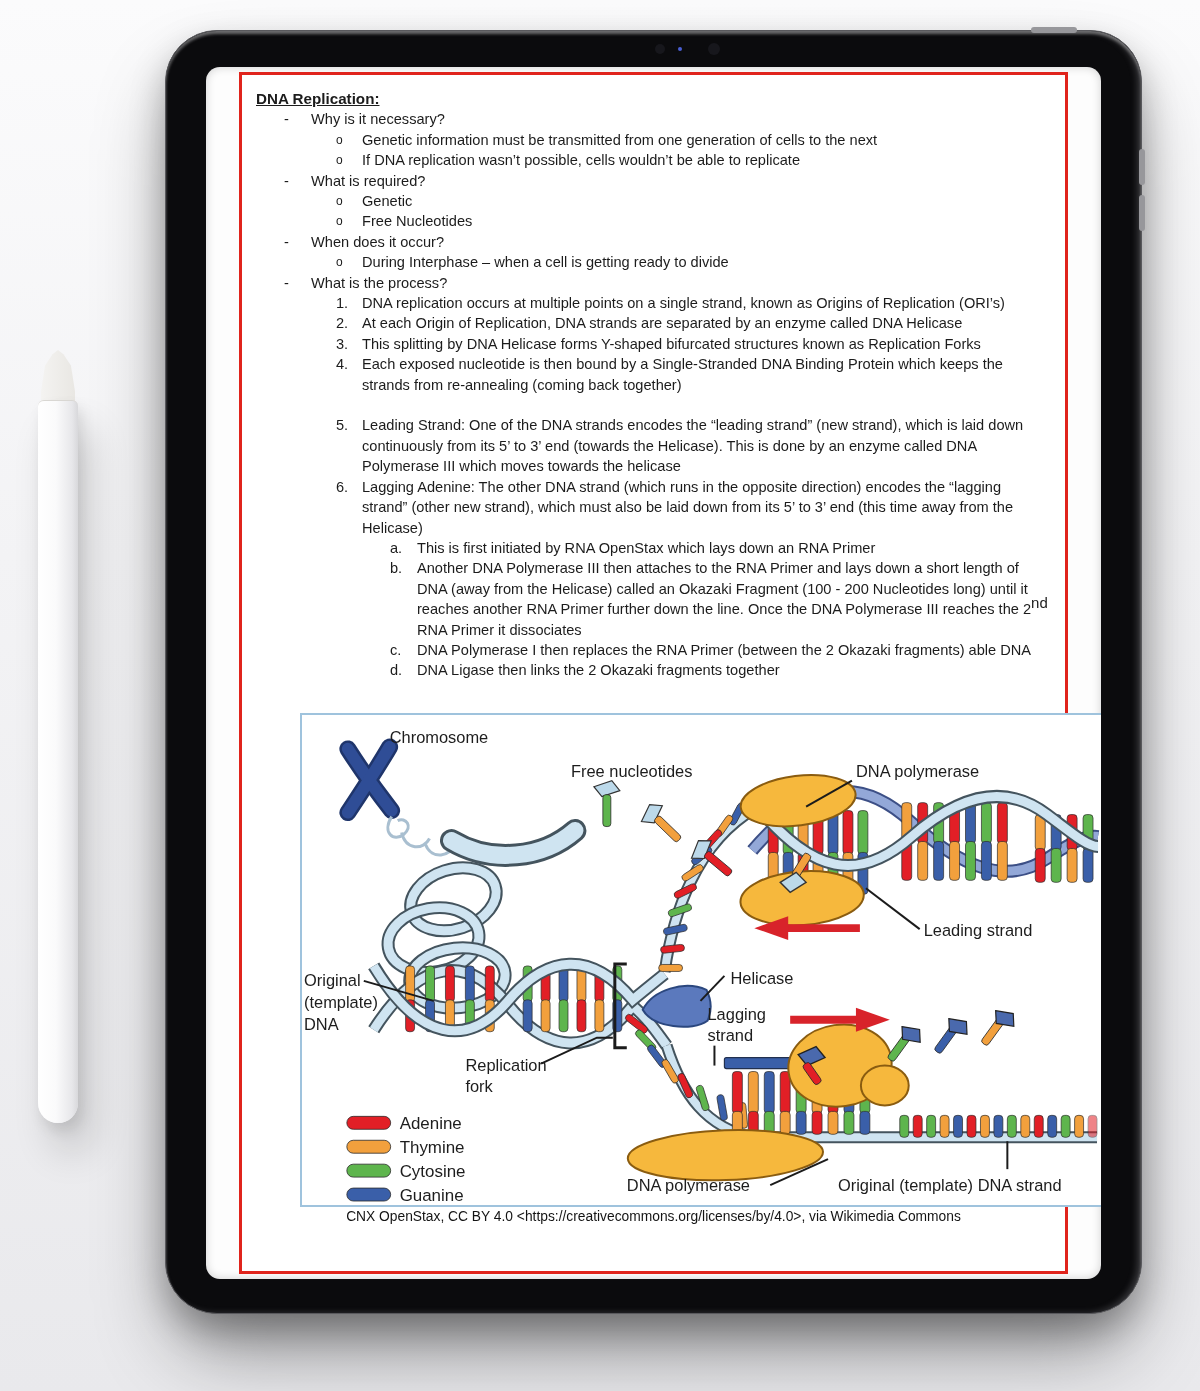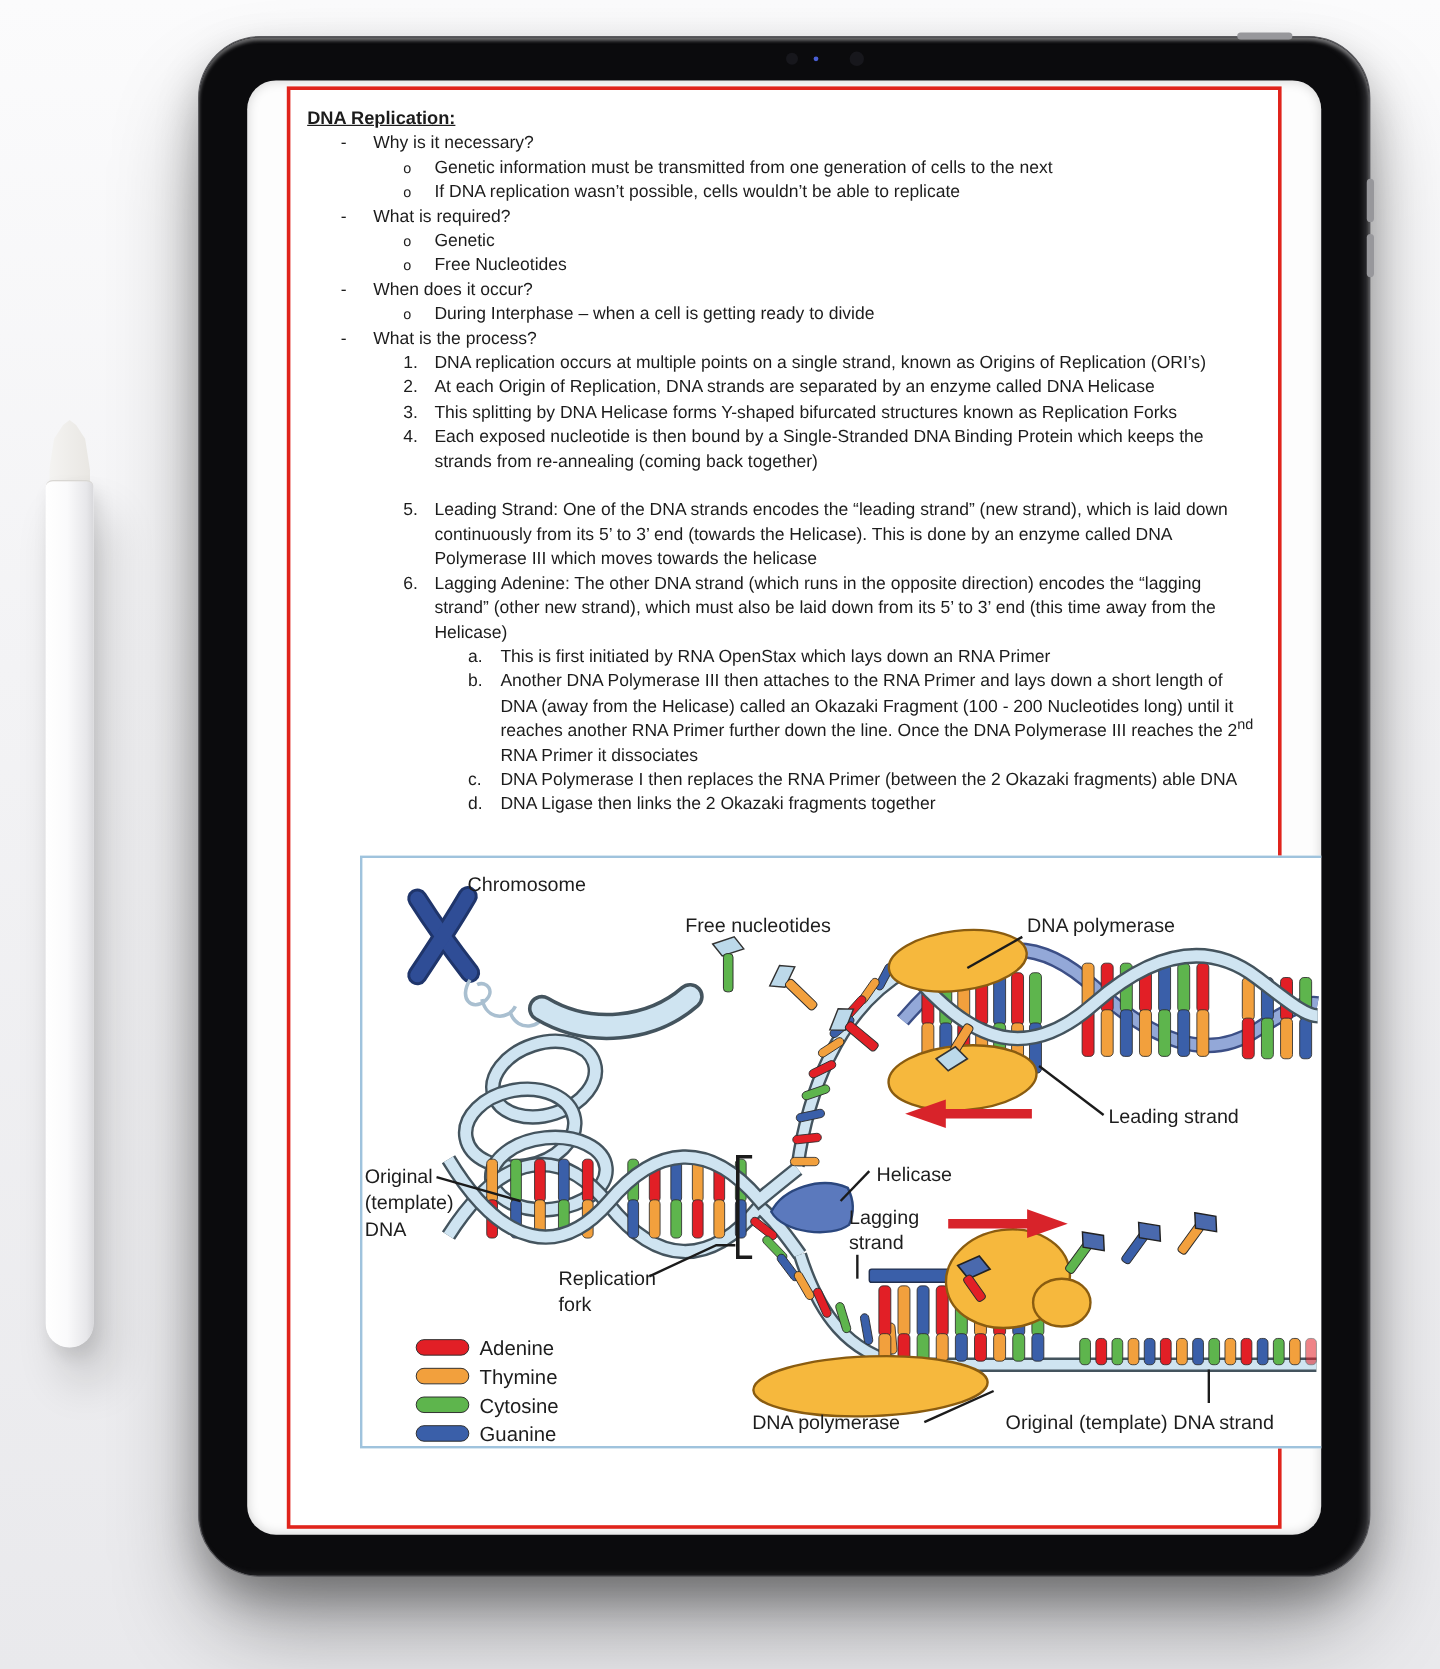--- a/index.html
+++ b/index.html
@@ -38,41 +38,41 @@
   }
   .side-btn{position:absolute;background:#97979b;border-radius:3px;}
   .btn-power{left:865px;top:-4px;width:46px;height:6px;}
   .btn-vol-up{right:-4px;top:118px;width:6px;height:36px;}
   .btn-vol-down{right:-4px;top:164px;width:6px;height:36px;}
   .cam-dot{position:absolute;border-radius:50%;background:#17171c;}
   .cam-sparkle{position:absolute;border-radius:50%;background:#4a5fd4;}
 
   .screen{
     position:absolute;left:40px;top:36px;width:895px;height:1212px;
-    background:#fdfdfd;border-radius:24px;overflow:hidden;
+    background:#fdfdfd;border-radius:14px;overflow:hidden;
     box-shadow:inset 0 0 10px rgba(0,0,0,.18);
   }
 
   
   .page-border{
     position:absolute;left:33px;right:33px;top:5px;bottom:5px;
     border:3px solid #e0241c;background:#ffffff;
   }
   .page-content{
     position:absolute;inset:0;
     padding:14px 16px 0 14px;
     color:#1c1c1c;
     font-size:14.6px;line-height:20.4px;
   }
   .doc-title{font-weight:bold;text-decoration:underline;font-size:15.2px;}
   .line{display:flex;}
   .line .marker{flex:0 0 auto;}
   .line .ltext{flex:1 1 auto;}
   .b{font-weight:normal;}
-  sup{font-size:12px;line-height:0;}
+  sup{font-size:15px;line-height:0;}
   .lvl1{margin-left:28px;} .lvl1 .marker{width:27px;}
   .lvl2{margin-left:80px;} .lvl2 .marker{width:26px;font-size:12px;}
   .lvl3{margin-left:80px;} .lvl3 .marker{width:26px;}
   .lvl4{margin-left:134px;} .lvl4 .marker{width:27px;}
   .gap{margin-top:20.4px;}
 
   
   .figure{
     position:absolute;left:58px;top:638px;width:800px;height:490px;
     border:2px solid #9fc3dd;background:#fff;
@@ -450,16 +450,17 @@
               <rect x="45" y="427" width="44" height="13" rx="6.5" stroke="#2b2b2b" stroke-width="0.8" fill="#f2a03d"></rect>
               <text class="legend-text" x="98" y="440">Thymine</text>
               <rect x="45" y="451" width="44" height="13" rx="6.5" stroke="#2b2b2b" stroke-width="0.8" fill="#5eb54d"></rect>
               <text class="legend-text" x="98" y="464">Cytosine</text>
               <rect x="45" y="475" width="44" height="13" rx="6.5" stroke="#2b2b2b" stroke-width="0.8" fill="#3a5fa9"></rect>
               <text class="legend-text" x="98" y="488">Guanine</text>
             </g>
           </svg>
         </div>
 
+        <div class="caption">CNX OpenStax, CC BY 4.0 &lt;https://creativecommons.org/licenses/by/4.0&gt;, via Wikimedia Commons</div>
       </div>
     </div>
   </div>
 </div>
 
 </body></html>

